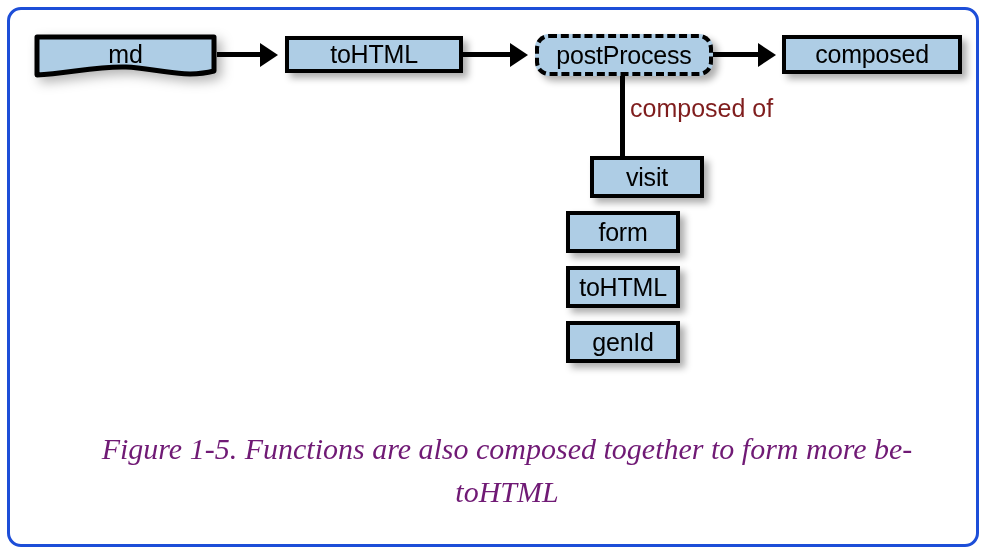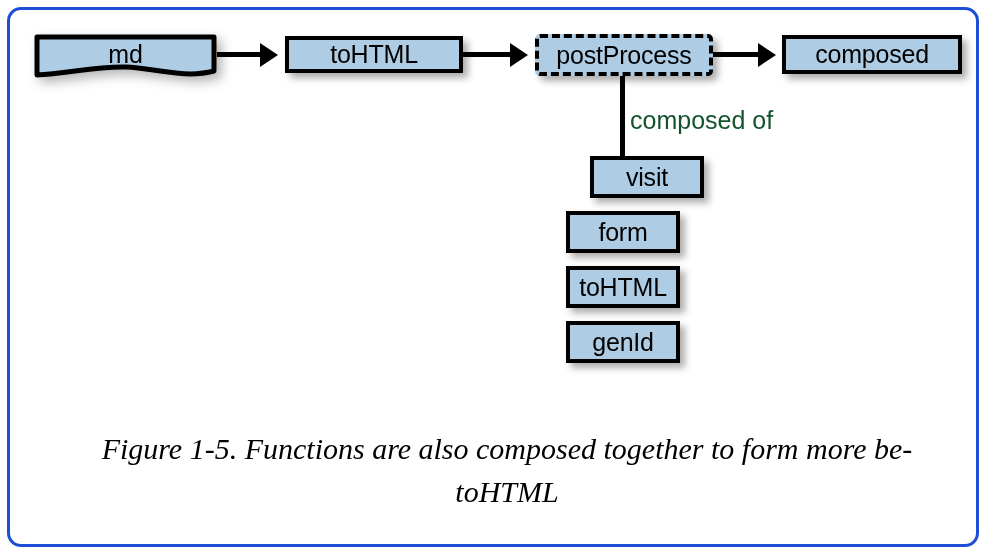--- a/index.html
+++ b/index.html
@@ -55,21 +55,21 @@
     font-family: "Liberation Sans", sans-serif;
     font-size: 25px;
     line-height: 1;
     letter-spacing: -0.2px;
     box-shadow: 5px 5px 7px rgba(0,0,0,0.32);
     white-space: nowrap;
   }
   .node.dashed {
     border-style: dashed;
     border-width: 4px;
-    border-radius: 5px;
+    border-radius: 14px;
   }
 
   
   #node-md       { left: 24px;  top: 24px;  width: 183px; height: 40px;
                    border: none; background: transparent; box-shadow: none; }
   #node-tohtml   { left: 275px; top: 26px;  width: 178px; height: 37px; }
   #node-postproc { left: 525px; top: 24px;  width: 178px; height: 42px; }
   #node-modifydom{ left: 772px; top: 25px;  width: 180px; height: 39px; }
 
   
@@ -124,39 +124,39 @@
   #edge2-line { left: 453px; top: 42px;  width: 51px; }
   #edge2-head { left: 500px; top: 33px; }
   #edge3-line { left: 703px; top: 42px;  width: 50px; }
   #edge3-head { left: 748px; top: 33px; }
 
   #edge-composed-line { left: 610px; top: 66px; height: 82px; }
 
   #label-composed-of {
     position: absolute;
     left: 620px;
-    top: 96px;
+    top: 84px;
     font-family: "Liberation Sans", sans-serif;
     font-size: 25px;
-    color: #14532d;
+    color: #7f1d1d;
     white-space: nowrap;
   }
 
   
   #caption {
     position: absolute;
     left: 32px;
     top: 418px;
     width: 930px;
     text-align: center;
     font-family: "Liberation Serif", serif;
     font-style: italic;
     font-size: 30px;
     line-height: 1.42;
-    color: #000000;
+    color: #701a75;
   }
 </style>
 </head>
 <body>
 
 <div id="page">
 
   <div id="figure-frame">
 
     <div id="diagram">

